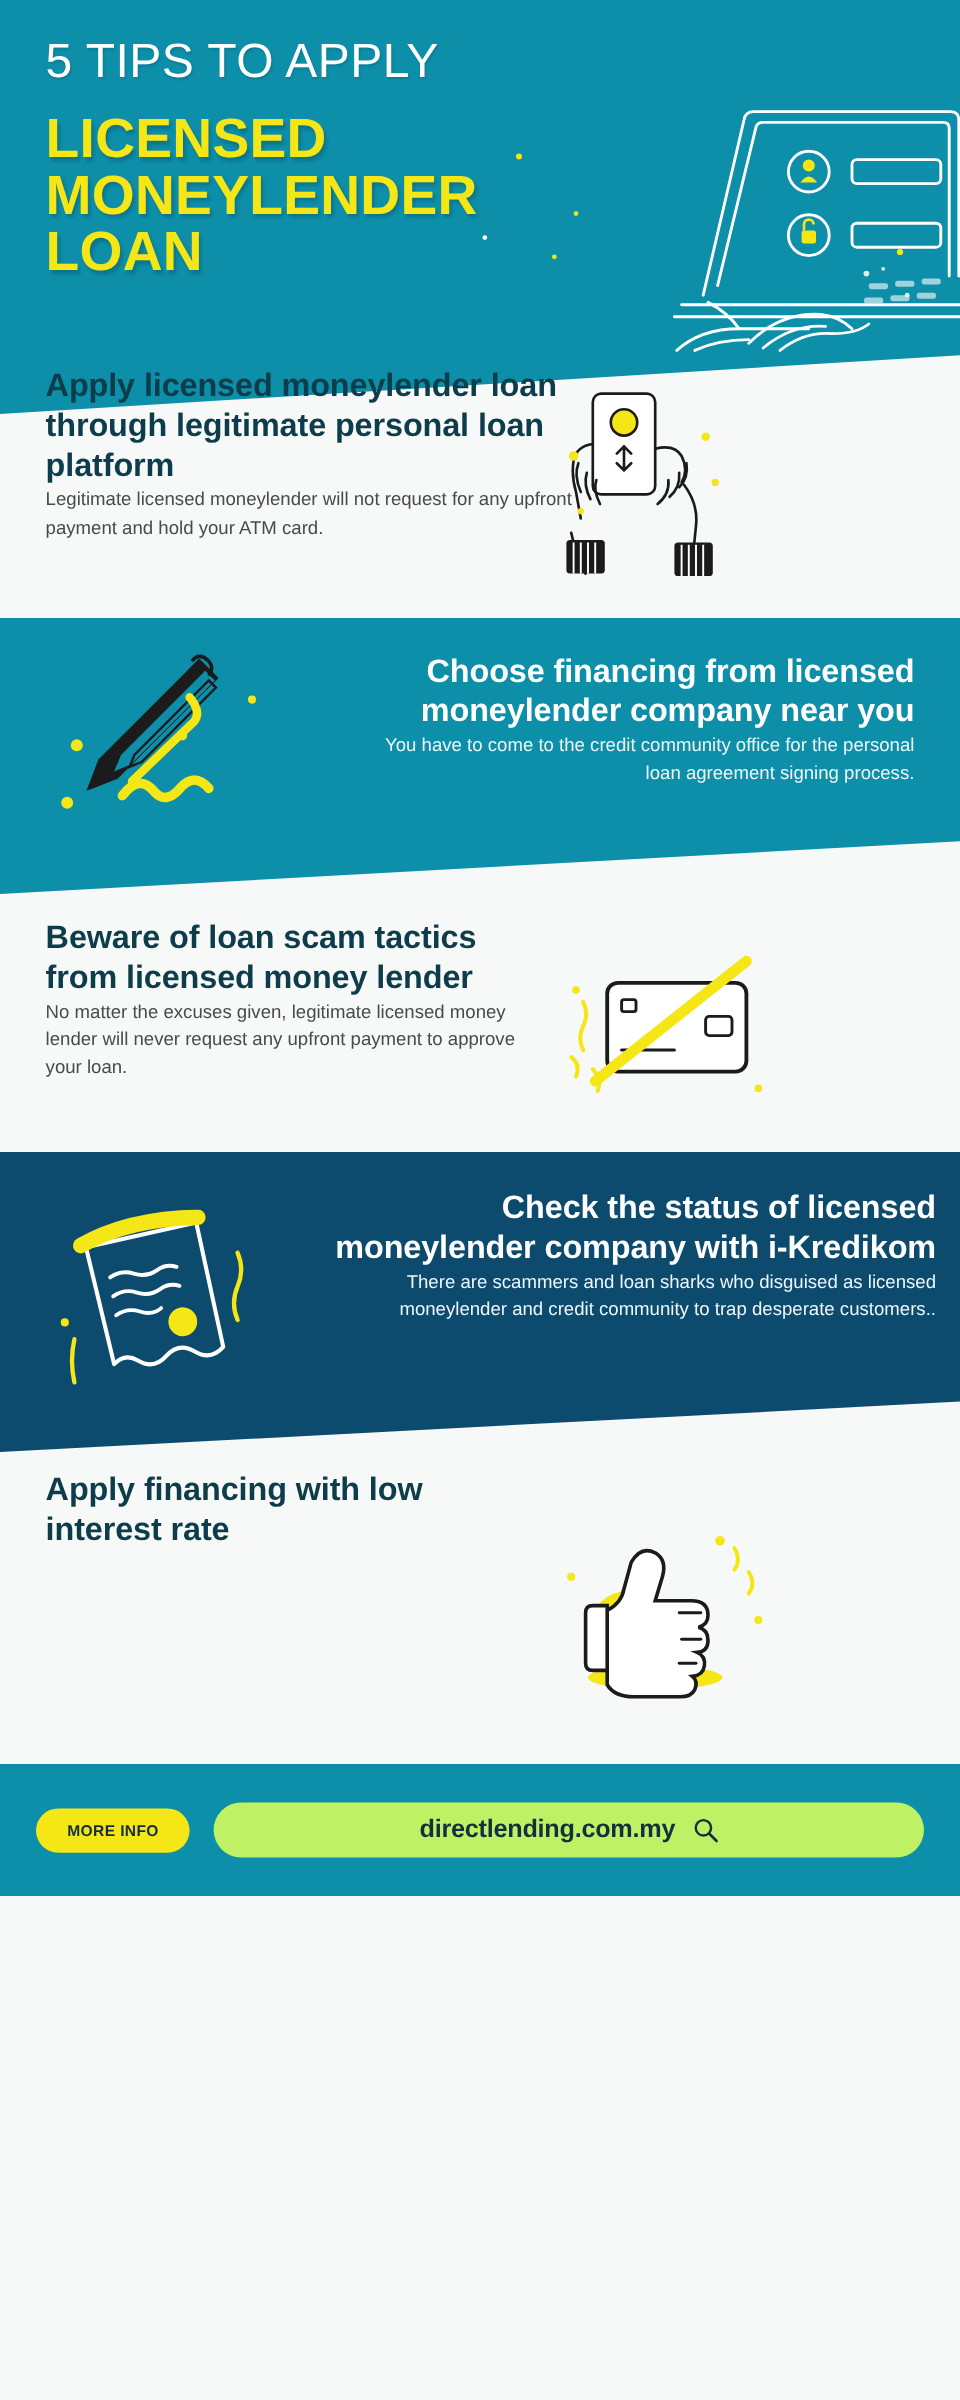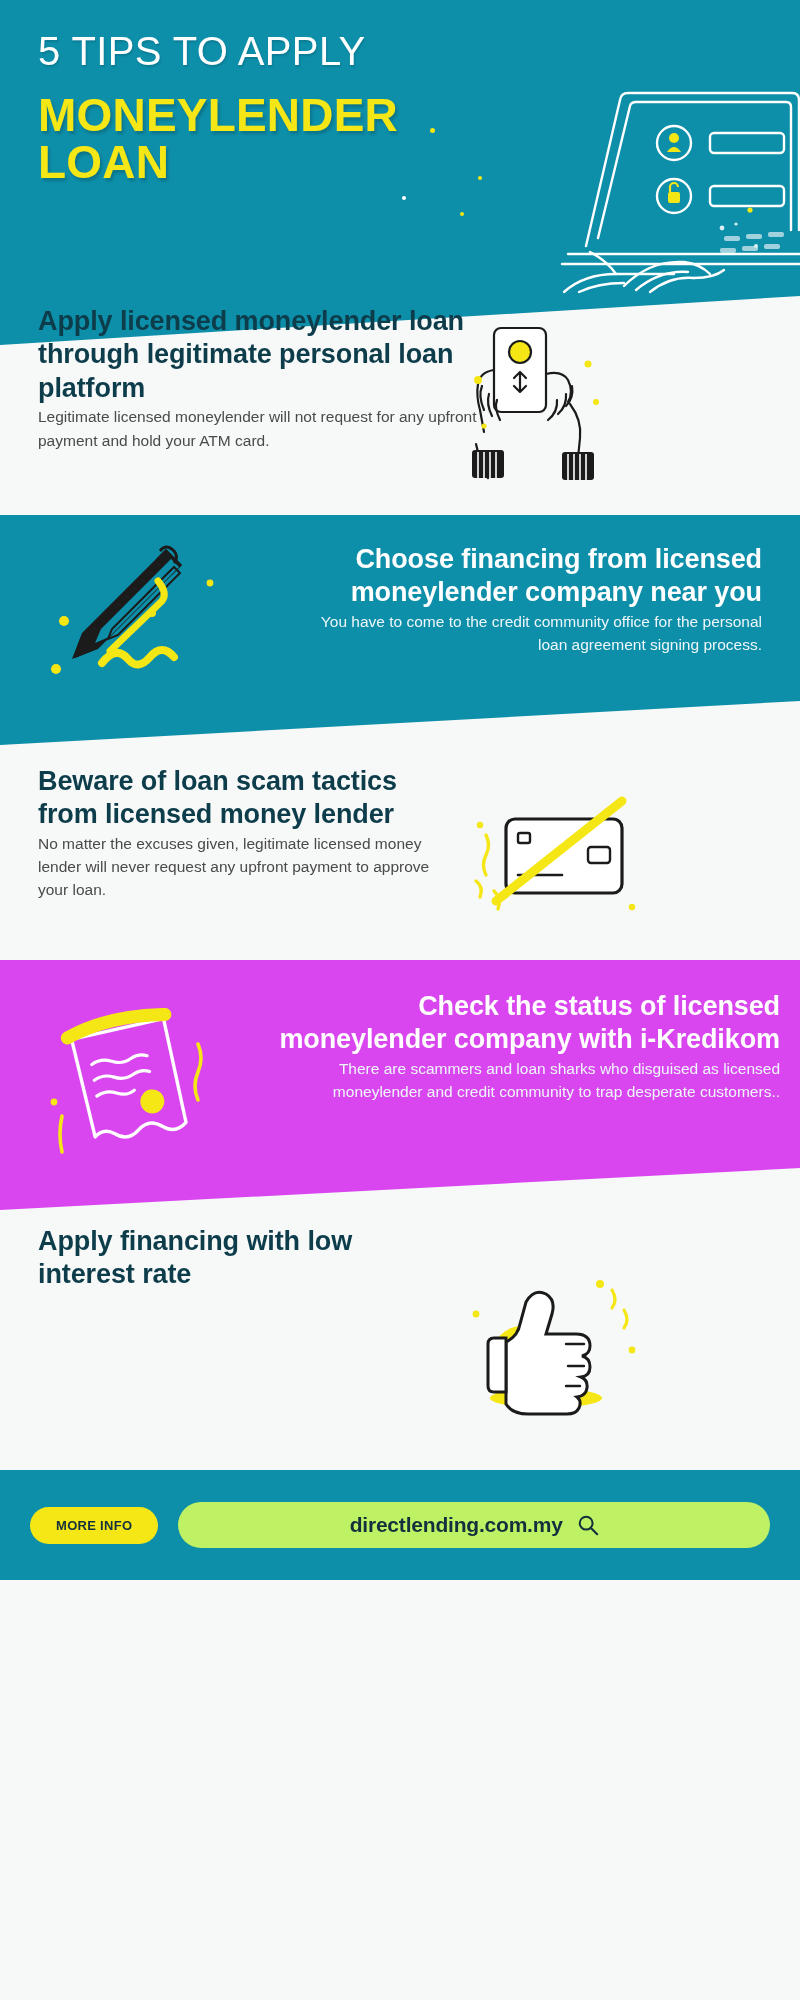--- a/index.html
+++ b/index.html
@@ -64,21 +64,21 @@
   #sec2 .tip-txt { right:38px; top:28px; width:460px; }
   .ill-pen { position:absolute; left:50px; top:28px; width:175px; height:135px; }
 
   
   #sec3 { top:745px; height:215px; }
   #sec3 .tip-txt { left:38px; top:20px; width:420px; }
   .ill-card { position:absolute; left:470px; top:50px; width:170px; height:130px; }
 
   
   #sec4 {
-    top:960px; height:250px; background:#d946ef;
+    top:960px; height:250px; background:#0c4a6e;
     clip-path: polygon(0 0, 800px 0, 800px 208px, 0 250px);
   }
   #sec4 .tip-txt { right:20px; top:30px; width:530px; }
   .ill-doc { position:absolute; left:40px; top:48px; width:190px; height:160px; }
 
   
   #sec5 { top:1210px; height:250px; }
   #sec5 .tip-txt { left:38px; top:15px; width:400px; }
   .ill-thumb { position:absolute; left:470px; top:70px; width:170px; height:140px; }
 
@@ -108,20 +108,21 @@
 </style>
 </head>
 <body>
 
 <div class="page">
 
   <section class="band" id="header">
     <div id="header-inner">
       <div class="hd-sub">5 TIPS TO APPLY</div>
       <div class="hd-main">
+        <div>LICENSED</div>
         <div>MONEYLENDER</div>
         <div>LOAN</div>
       </div>
 
       <svg class="laptop" viewBox="0 0 280 230">
         <g fill="none" stroke="#ffffff" stroke-width="2.4" stroke-linecap="round" stroke-linejoin="round">
           <path d="M62 168 L96 22 Q97 15 104 15 L268 15 Q275 15 275 22 L275 152"></path>
           <path d="M74 160 L106 28 Q107 24 112 24 L262 24 Q267 24 267 29 L267 152"></path>
           <circle cx="150" cy="65" r="17"></circle>
           <circle cx="150" cy="118" r="17"></circle>

